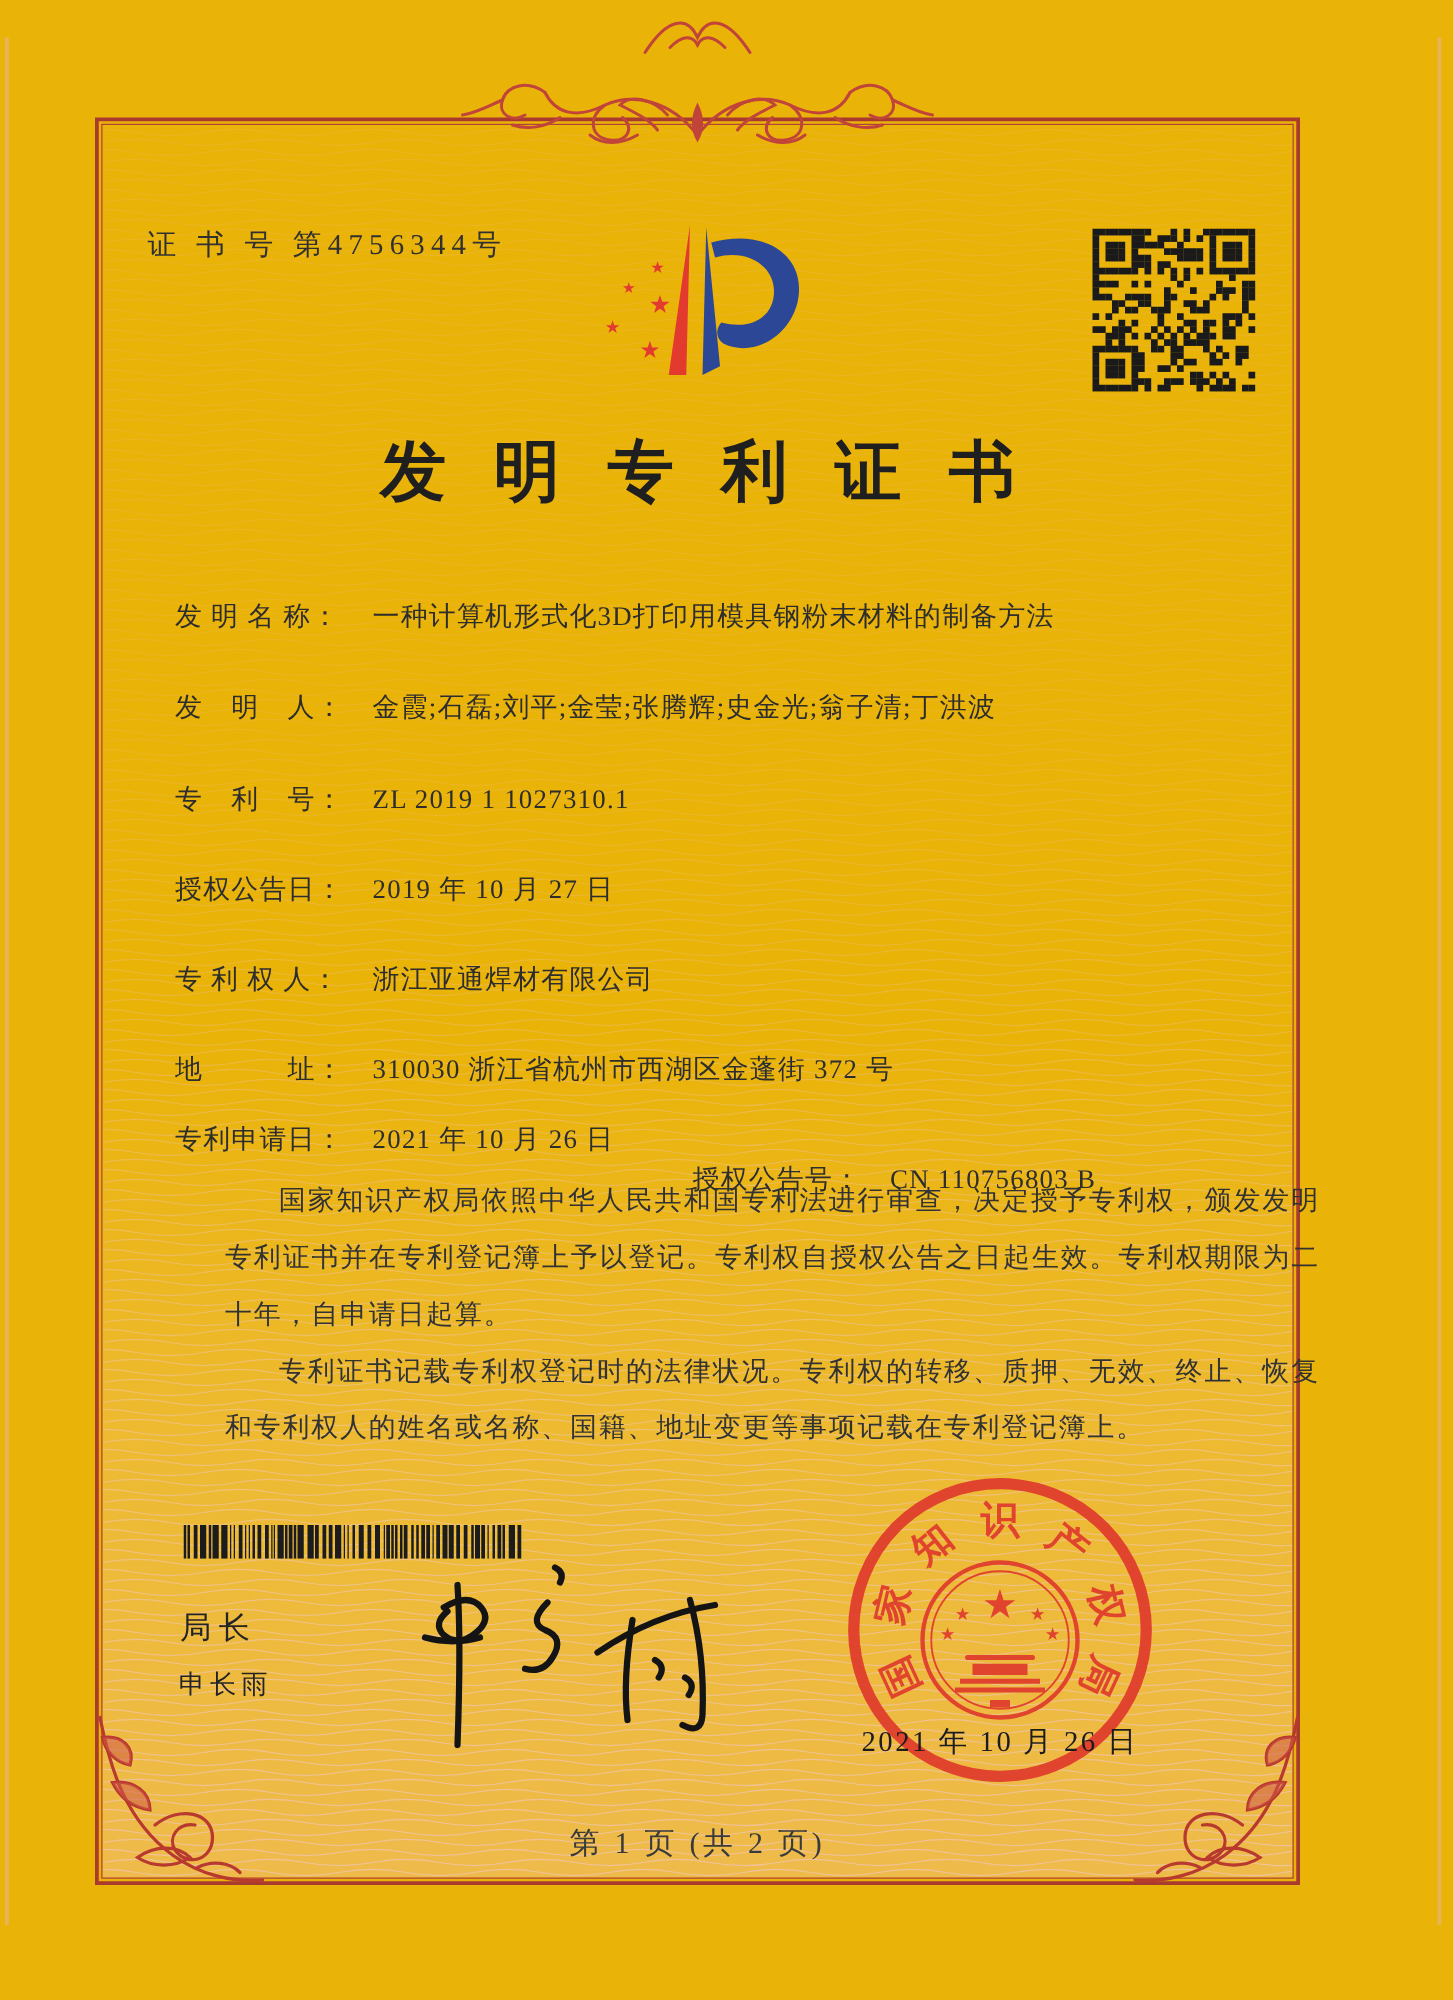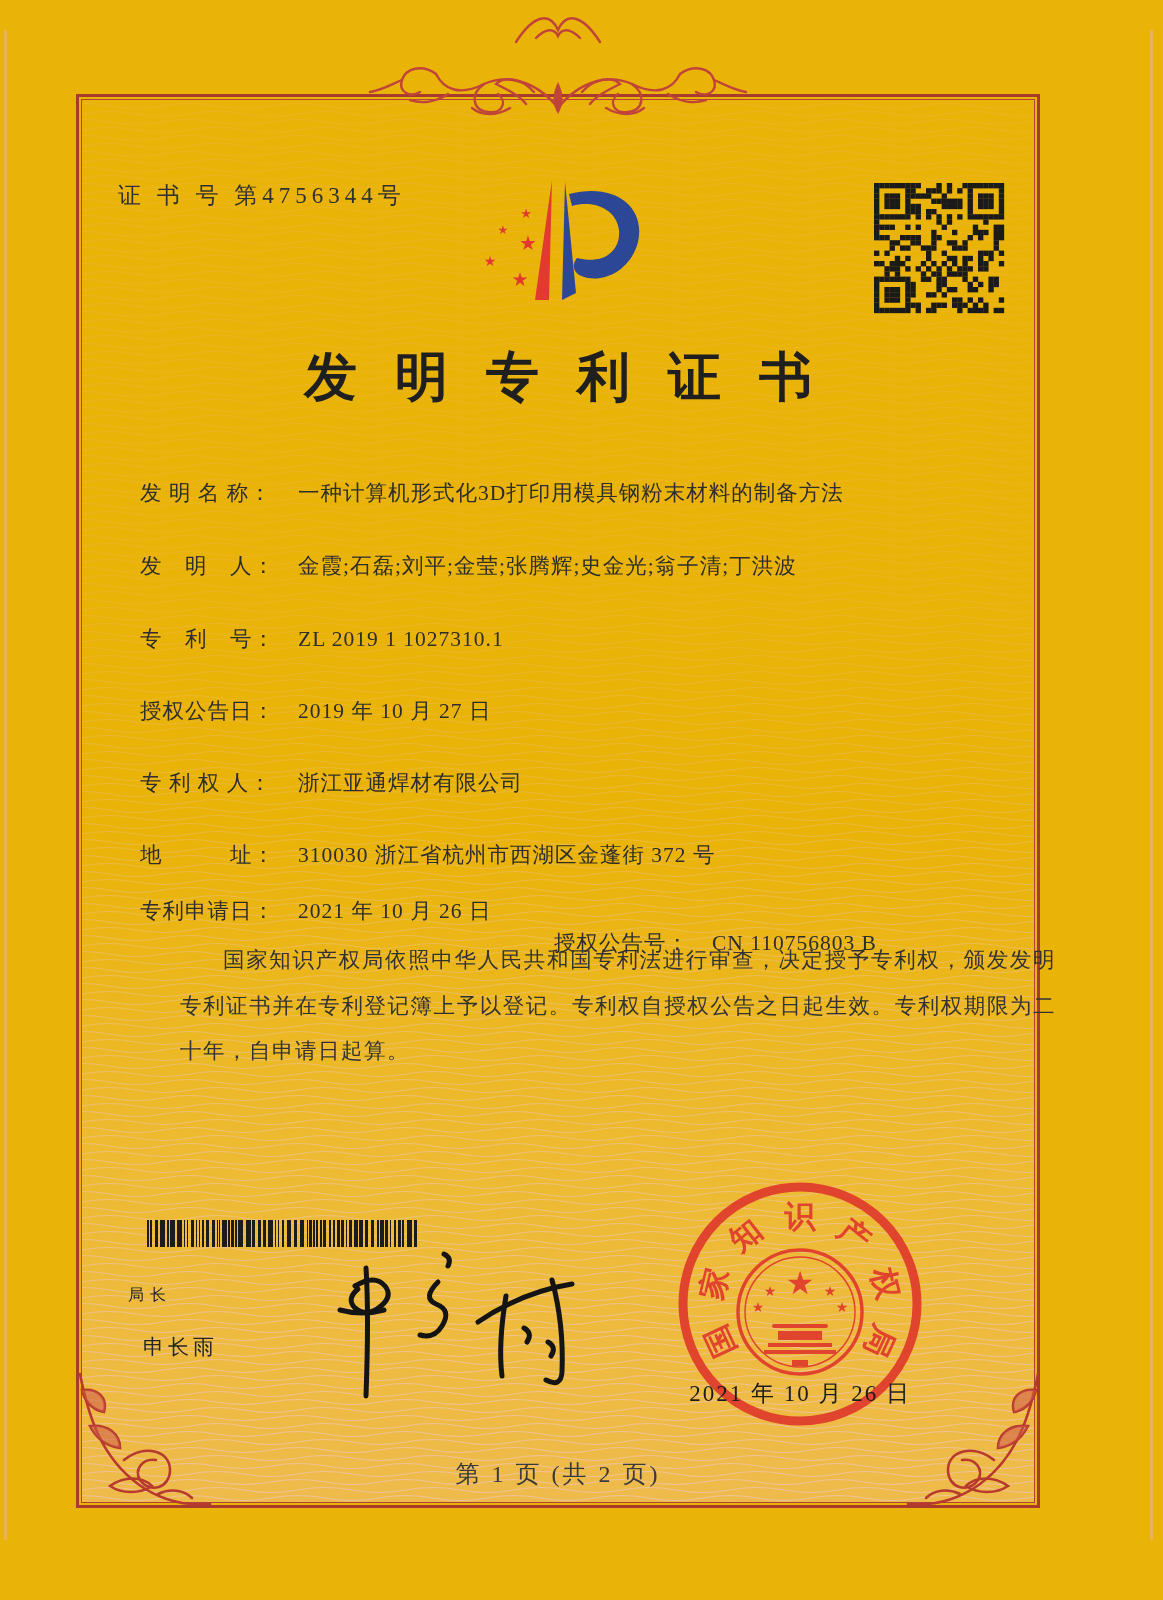--- a/index.html
+++ b/index.html
@@ -19,21 +19,21 @@
   .fields{position:absolute;left:140px;top:0;width:872px;font-size:21.5px;color:#2d2d2d;}
   .frow{position:absolute;left:0;white-space:nowrap;letter-spacing:1px;}
   .frow .lab{display:inline-block;min-width:158px;}
   .frow.r0{top:478px}.frow.r1{top:551px}.frow.r2{top:624px}.frow.r3{top:696px}
   .frow.r4{top:768px}.frow.r5{top:840px}.frow.r6{top:896px}
   .frow .pair2{position:absolute;left:414px;top:0;white-space:nowrap;margin-top:32px;}
   .paras{position:absolute;left:140px;top:938px;width:876px;font-size:21.5px;line-height:2.12;
         text-align:justify;letter-spacing:1.5px;color:#323232;margin-left:40px;}
   .paras p{margin:0;text-indent:2em;}
   .barcode{position:absolute;left:145px;top:1220px;}
-  .signer-title{position:absolute;left:128px;top:1285px;font-size:16px;letter-spacing:6px;
+  .signer-title{position:absolute;left:144px;top:1285px;font-size:25px;letter-spacing:6px;
         font-family:"Liberation Sans","DejaVu Sans",sans-serif;color:#242424;}
   .signer-name{position:absolute;left:143px;top:1333px;font-size:21px;letter-spacing:4px;
         font-family:"Liberation Sans","DejaVu Sans",sans-serif;color:#242424;}
   .signature{position:absolute;left:300px;top:1240px;}
   .seal{position:absolute;left:664px;top:1172px;}
   .seal-date{position:absolute;left:664px;top:1378px;width:272px;text-align:center;
         font-size:23px;letter-spacing:2px;color:#1c1c1c;}
   .page-indicator{position:absolute;left:76px;top:1458px;width:964px;text-align:center;
         font-size:24px;letter-spacing:3px;color:#3a3a3a;}
   .footer-note{position:absolute;left:76px;top:1530px;width:900px;text-align:center;
@@ -618,20 +618,21 @@
     <div class="frow r6">
       <span class="lab">专利申请日：</span><span>2021 年 10 月 26 日</span>
       <span class="pair2">
         <span class="lab">授权公告号：</span><span>CN 110756803 B</span>
       </span>
     </div>
   </div>
 
   <div class="paras">
     <p>国家知识产权局依照中华人民共和国专利法进行审查，决定授予专利权，颁发发明专利证书并在专利登记簿上予以登记。专利权自授权公告之日起生效。专利权期限为二十年，自申请日起算。</p>
+    <p>专利证书记载专利权登记时的法律状况。专利权的转移、质押、无效、终止、恢复和专利权人的姓名或名称、国籍、地址变更等事项记载在专利登记簿上。</p>
   </div>
 
   <svg class="barcode" id="barcode" width="278" height="27" viewBox="0 0 278 27">
       <rect x="2" y="0" width="2" height="27" fill="#1c1c1c"></rect>
       <rect x="5" y="0" width="2" height="27" fill="#1c1c1c"></rect>
       <rect x="10" y="0" width="3" height="27" fill="#1c1c1c"></rect>
       <rect x="15" y="0" width="5" height="27" fill="#1c1c1c"></rect>
       <rect x="22" y="0" width="2" height="27" fill="#1c1c1c"></rect>
       <rect x="25" y="0" width="5" height="27" fill="#1c1c1c"></rect>
       <rect x="32" y="0" width="5" height="27" fill="#1c1c1c"></rect>

